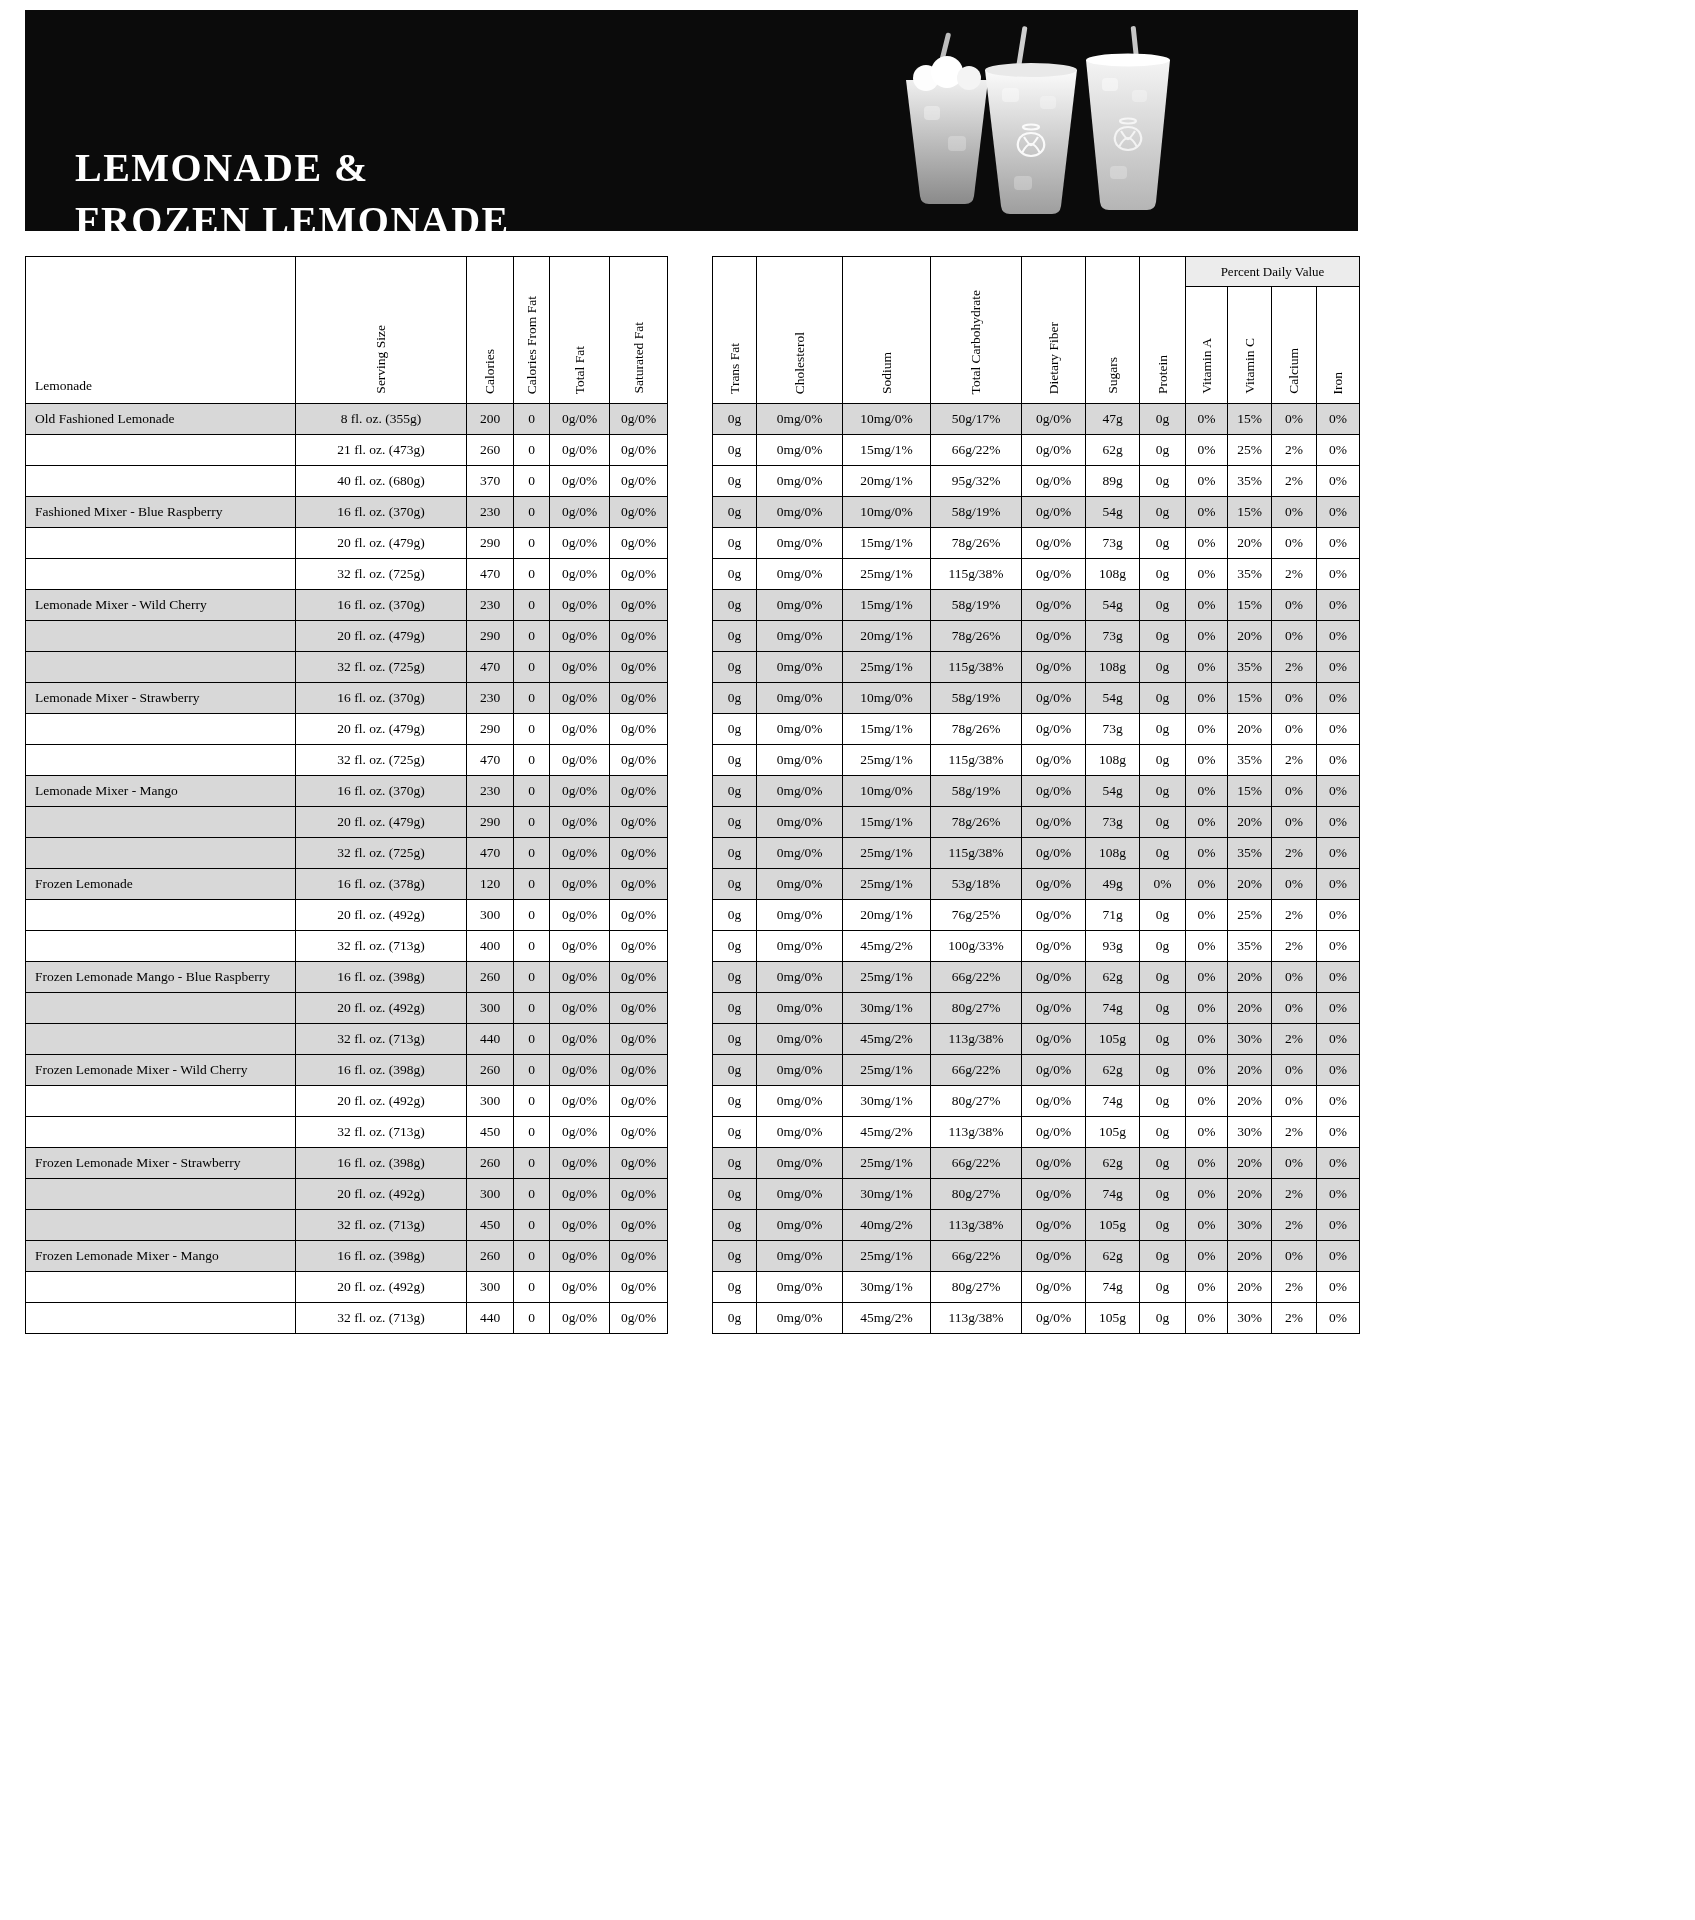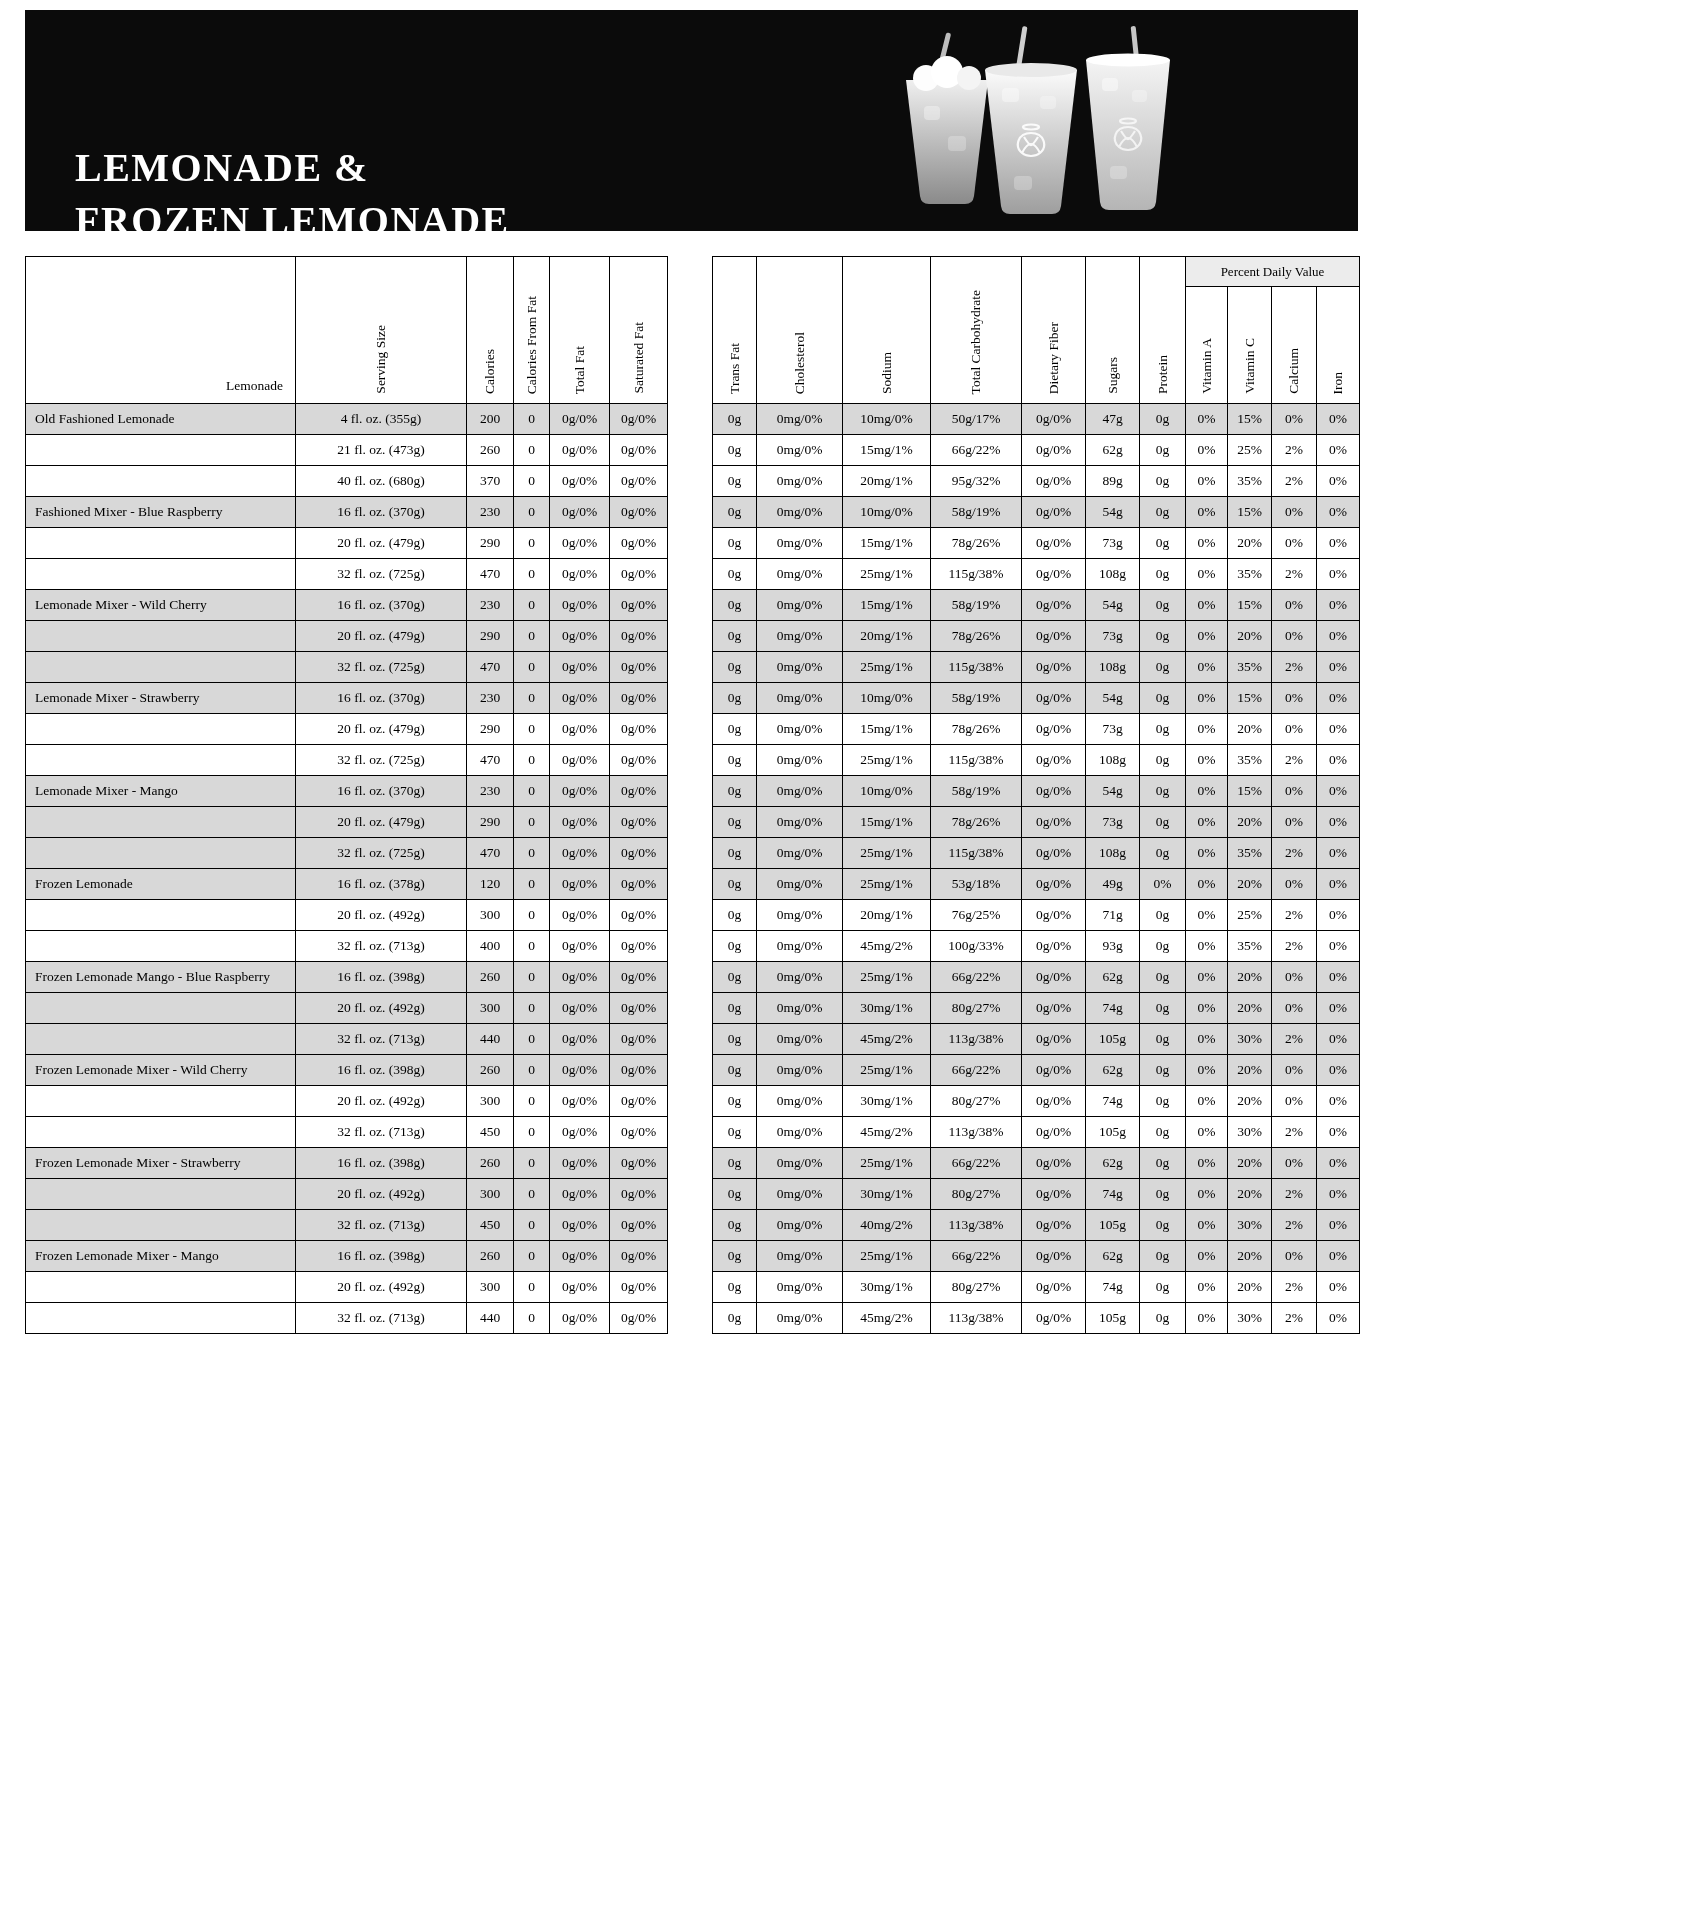--- a/index.html
+++ b/index.html
@@ -36,21 +36,21 @@
     height:31px; text-align:center; font-size:13.5px;
     padding:1px 3px; overflow:hidden; white-space:nowrap;
   }
   .tbl td.name-cell { text-align:left; padding-left:9px; }
 
   .left .head-row { height:147px; }
   .pdv-row { height:30px; }
   .sub-row { height:117px; }
 
   .name-head {
-    vertical-align:bottom; text-align:right;
+    vertical-align:bottom; text-align:left;
     padding:0 12px 9px 9px; font-size:13.5px;
   }
   .v { position:relative; }
   .vlabel {
     position:absolute; bottom:9px; left:50%;
     transform:translateX(-50%) rotate(180deg);
     writing-mode:vertical-rl; white-space:nowrap;
     font-size:13.5px; line-height:1.1;
   }
   .pdv {
@@ -147,21 +147,21 @@
               <span class="vlabel">Total Fat</span>
             </th>
           <th class="v">
               <span class="vlabel">Saturated Fat</span>
             </th>
         </tr>
       </thead>
       <tbody id="left-body">
           <tr class="shaded">
             <td class="name-cell">Old Fashioned Lemonade</td>
-            <td>4 fl. oz. (355g)</td>
+            <td>8 fl. oz. (355g)</td>
             <td>200</td>
             <td>0</td>
             <td>0g/0%</td>
             <td>0g/0%</td>
           </tr>
           <tr>
             <td class="name-cell"></td>
             <td>21 fl. oz. (473g)</td>
             <td>260</td>
             <td>0</td>

